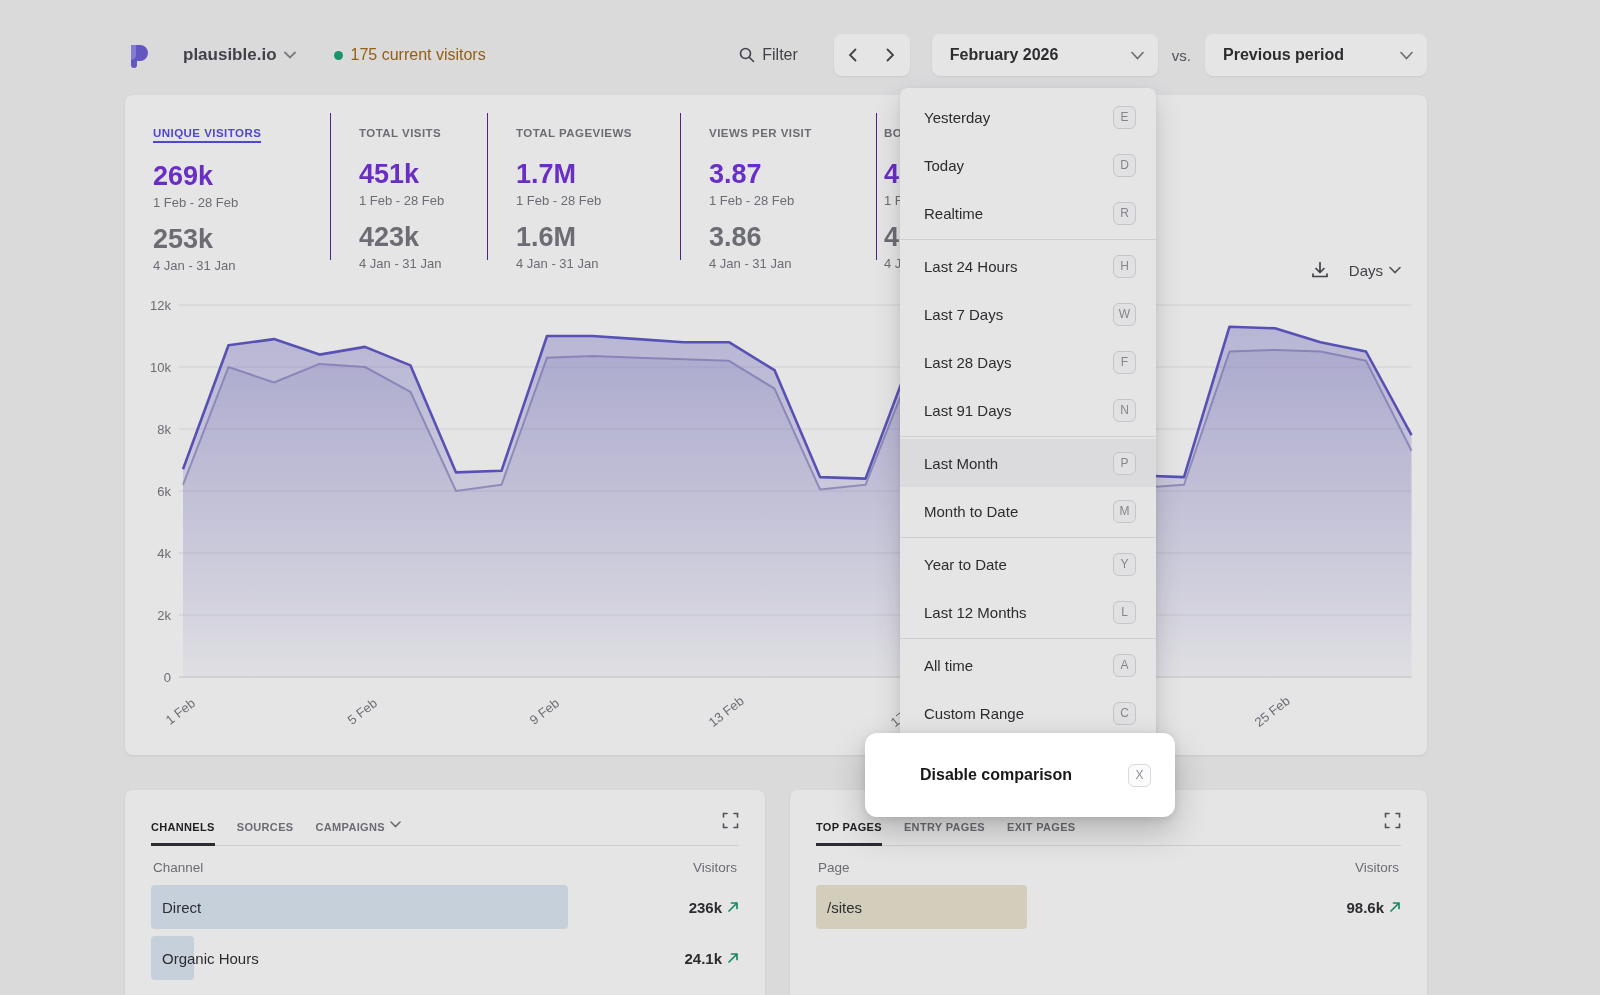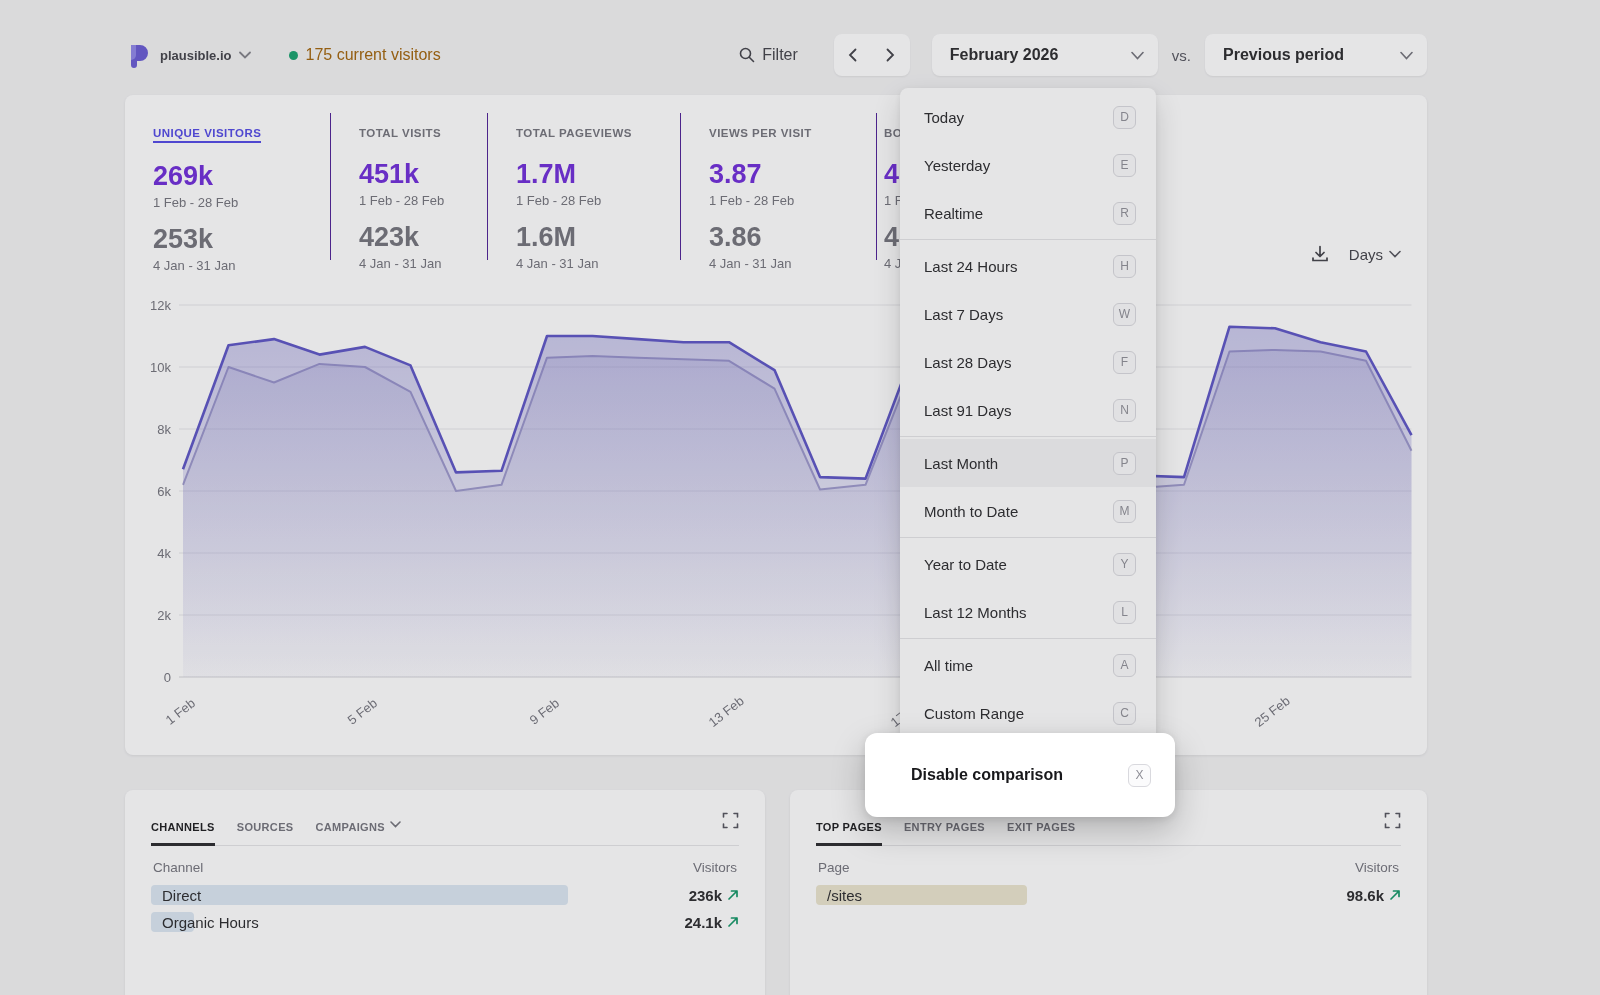--- a/index.html
+++ b/index.html
@@ -8,21 +8,21 @@
     font-family:"Liberation Sans", sans-serif;
     background:#f2f2f3;
     position:relative;
     color:#27272a;
   }
   .hdr {
     position:absolute; left:125px; top:33px; width:1302px; height:44px;
     display:flex; align-items:center;
   }
   .logo-mark { width:26px; height:26px; margin-right:9px; }
-  .site-name { font-size:13px; font-weight:700; color:#3f3f46; }
+  .site-name { font-size:17px; font-weight:700; color:#3f3f46;margin-left:23px; }
   .chev { margin-left:7px; opacity:.7; }
   .visitors-wrap { display:flex; align-items:center; margin-left:38px; }
   .green-dot { width:9px; height:9px; border-radius:50%; background:#12a06c; margin-right:8px; }
   .visitors-label { font-size:16px; color:#a16207; }
   .hdr-right { margin-left:auto; display:flex; align-items:center; }
   .filter-btn { display:flex; align-items:center; gap:7px; font-size:16px; color:#3f3f46; cursor:pointer; margin-right:36px; }
   .nav-box {
     background:#fff; border-radius:8px; height:42px; display:flex; align-items:center;
     box-shadow:0 1px 2px rgba(0,0,0,.07); margin-right:22px;
   }
@@ -49,35 +49,35 @@
   .stat-col:nth-child(2) { width:157px; }
   .stat-col:nth-child(3) { width:193px; }
   .stat-col:nth-child(4) { width:196px; }
   .stat-col:nth-child(5) { flex:1; padding-left:7px; }
   .stat-label { font-size:11.5px; font-weight:700; letter-spacing:.04em; color:#71717a; white-space:nowrap; display:inline-block; }
   .stat-label.active { color:#4f46e5; border-bottom:2px solid #4f46e5; padding-bottom:2px; }
   .stat-val { font-size:27px; font-weight:700; color:#6d28d9; margin-top:18px; white-space:nowrap; }
   .stat-period { font-size:13px; color:#71717a; margin-top:3px; white-space:nowrap; }
   .stat-val.prev { color:#71717a; margin-top:14px; }
 
-  .chart-controls { position:absolute; right:26px; top:150px; display:flex; align-items:center; gap:20px; color:#3f3f46; }
+  .chart-controls { position:absolute; right:26px; top:166px; display:flex; align-items:center; gap:20px; color:#3f3f46; }
   .interval-label { font-size:15px; color:#3f3f46; display:flex; align-items:center; gap:6px; cursor:pointer; }
   .chart-svg { position:absolute; left:10px; top:196px; }
 
   .panel { top:790px; height:230px; padding:22px 26px; }
   .panel-left { left:125px; width:640px; }
   .panel-right { left:790px; width:637px; }
   .tabs-row { display:flex; align-items:flex-end; gap:22px; border-bottom:1px solid #e4e4e7; padding-bottom:12px; position:relative; }
   .tab { font-size:11px; font-weight:600; letter-spacing:.03em; color:#71717a; cursor:pointer; display:flex; align-items:flex-start; gap:5px; position:relative; padding-bottom:0; }
   .tab.active { color:#18181b; font-weight:700; }
   .tab.active::after { content:""; position:absolute; left:0; right:0; bottom:-13px; height:3px; background:#26262a; }
   .expand-btn { margin-left:auto; cursor:pointer; color:#52525b; }
   .tbl-head { display:flex; justify-content:space-between; font-size:13.5px; color:#71717a; padding:14px 2px 10px 2px; }
   .tbl-rows { display:flex; flex-direction:column; gap:7px; }
-  .tbl-row { position:relative; height:20px; display:flex; align-items:center; }
+  .tbl-row { position:relative; height:44px; display:flex; align-items:center; }
   .row-bar { position:absolute; left:0; top:0; bottom:0; border-radius:4px; }
   .row-bar.blue { background:#dbe7f3; }
   .row-bar.tan { background:#eae4cd; }
   .row-name { position:relative; font-size:15px; color:#27272a; padding-left:11px; }
   .row-val { margin-left:auto; font-size:15px; font-weight:600; color:#27272a; display:flex; align-items:center; gap:5px; }
 
   .date-menu {
     position:absolute; left:900px; top:88px; width:256px; z-index:30;
     background:#fff; border-radius:8px; box-shadow:0 12px 28px rgba(0,0,0,.16), 0 2px 6px rgba(0,0,0,.08);
     padding:5px 0; overflow:hidden;
@@ -90,21 +90,21 @@
     background:#fbfbfc; color:#8e8e96; font-size:12px; display:flex; align-items:center; justify-content:center; padding:0 5px;
   }
   .menu-divider { height:1px; background:#e4e4e7; margin:2px 0; }
 
   .dim-overlay {
     position:absolute; inset:0; background:rgba(78,78,84,.15); z-index:40; pointer-events:none;
   }
   .cmp-popup {
     position:absolute; left:865px; top:733px; width:310px; height:84px; z-index:50;
     background:#ffffff; border-radius:12px; box-shadow:0 14px 34px rgba(0,0,0,.22), 0 2px 8px rgba(0,0,0,.10);
-    display:flex; align-items:center; padding:0 24px 0 0;
+    display:flex; align-items:center; padding:0 24px 0 9px;
   }
   .cmp-item { flex:1; height:50px; display:flex; align-items:center; padding:0 0 0 46px; cursor:pointer; }
   .cmp-item .mi-label { font-size:16px; font-weight:600; color:#18181b; }
   svg.icon { display:block; }
 </style>
 </head>
 <body>
 
 <div class="hdr">
   <span>
@@ -301,26 +301,26 @@
             <svg width="12" height="12" viewBox="0 0 12 12" style="display:block">
               <path d="M2 10 L10 2 M4.5 2 H10 V7.5" fill="none" stroke="#0d9464" stroke-width="1.7" stroke-linecap="round" stroke-linejoin="round"></path>
             </svg>
           </span></span>
       </div>
     </div>
 </div>
 
 <div class="date-menu" id="date-menu">
     <div class="menu-item">
+      <span class="mi-label">Yesterday</span>
+      <span class="kbd">E</span>
+    </div>
+    <div class="menu-item">
       <span class="mi-label">Today</span>
       <span class="kbd">D</span>
-    </div>
-    <div class="menu-item">
-      <span class="mi-label">Yesterday</span>
-      <span class="kbd">E</span>
     </div>
     <div class="menu-item">
       <span class="mi-label">Realtime</span>
       <span class="kbd">R</span>
     </div>
     <div class="menu-divider"></div>
     <div class="menu-item">
       <span class="mi-label">Last 24 Hours</span>
       <span class="kbd">H</span>
     </div>

